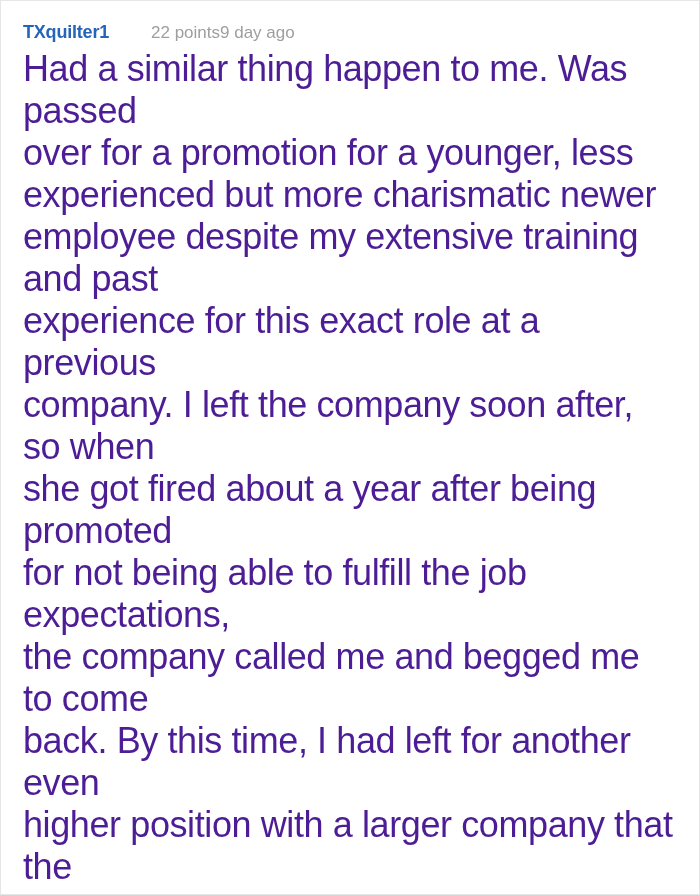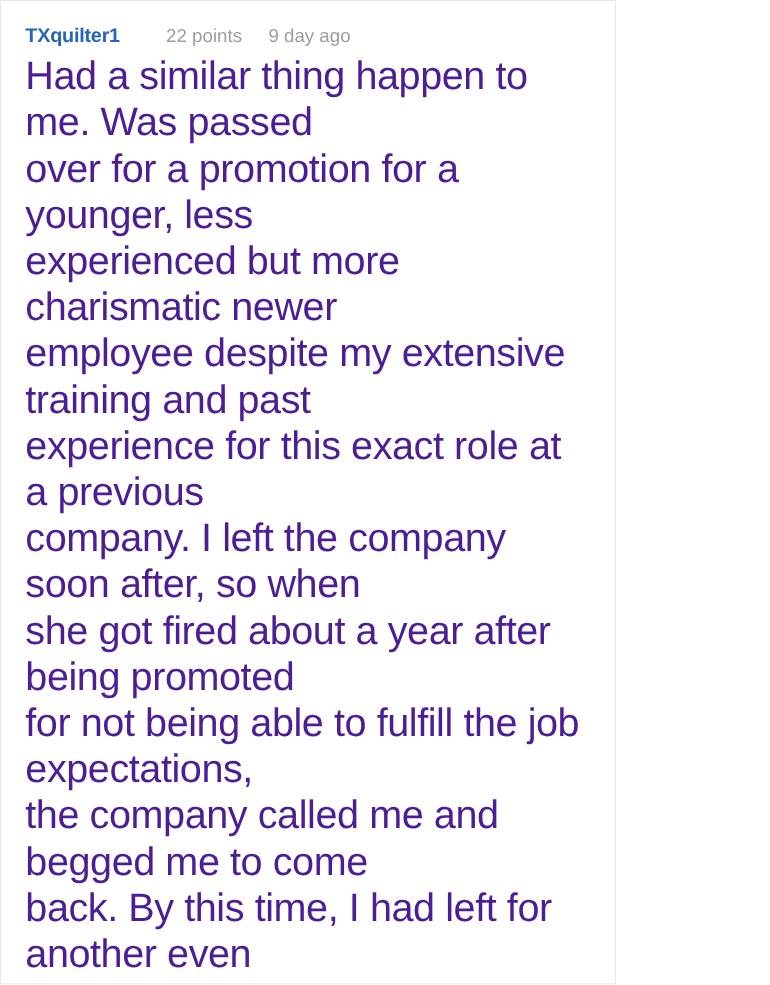--- a/index.html
+++ b/index.html
@@ -1,21 +1,21 @@
 <!DOCTYPE html>
 <html><head>
 <meta charset="utf-8">
 <style>
   * { margin: 0; padding: 0; box-sizing: border-box; }
   html, body {
     background: #ffffff;
     font-family: "Liberation Sans", sans-serif;
   }
   .comment-card {
-    width: 560px;
+    width: 700px;
     height: 895px;
     background: #ffffff;
     border: 1px solid #e6e6e6;
     padding: 21px 22px 0 22px;
     overflow: hidden;
   }
   .comment-header {
     display: flex;
     align-items: baseline;
     line-height: 20px;
@@ -27,21 +27,21 @@
     font-size: 18px;
     letter-spacing: -0.2px;
     text-decoration: none;
     margin-right: 42px;
     cursor: pointer;
   }
   .comment-meta {
     color: #9e9e9e;
     font-size: 17px;
   }
-  .comment-points { margin-right: 24px; }
+  .comment-points { }
   .comment-body {
     margin-top: 5px;
     color: #4c1d95;
     font-size: 36px;
     line-height: 42px;
     letter-spacing: -0.4px;
     white-space: pre-line;
   }
 </style>
 </head>

